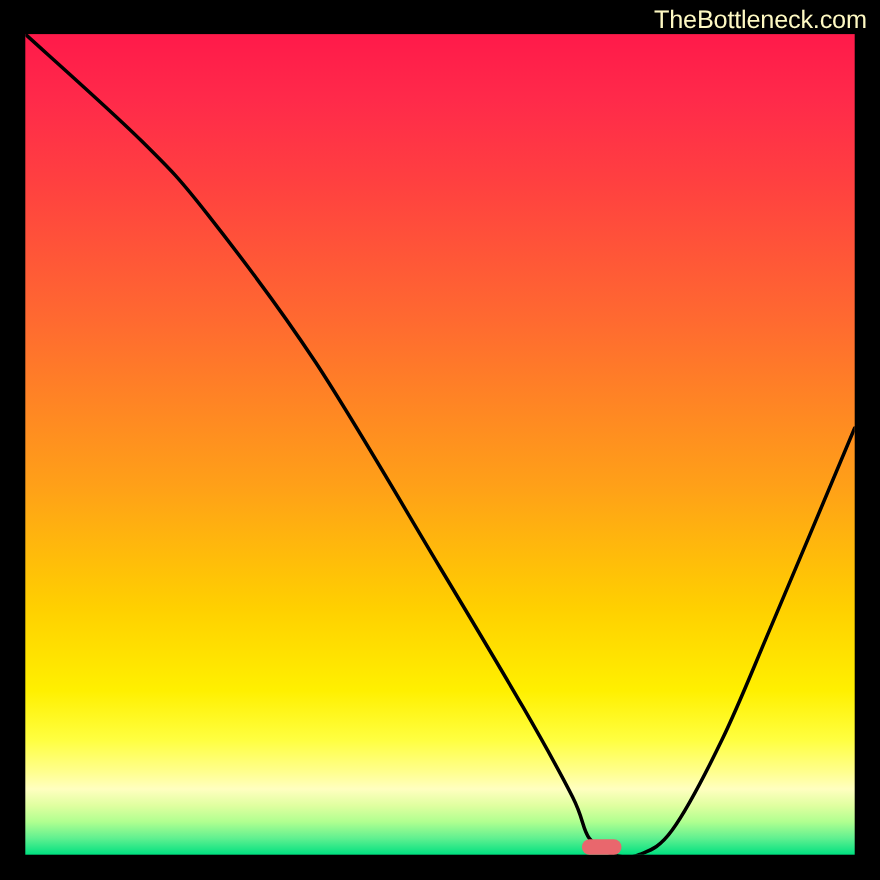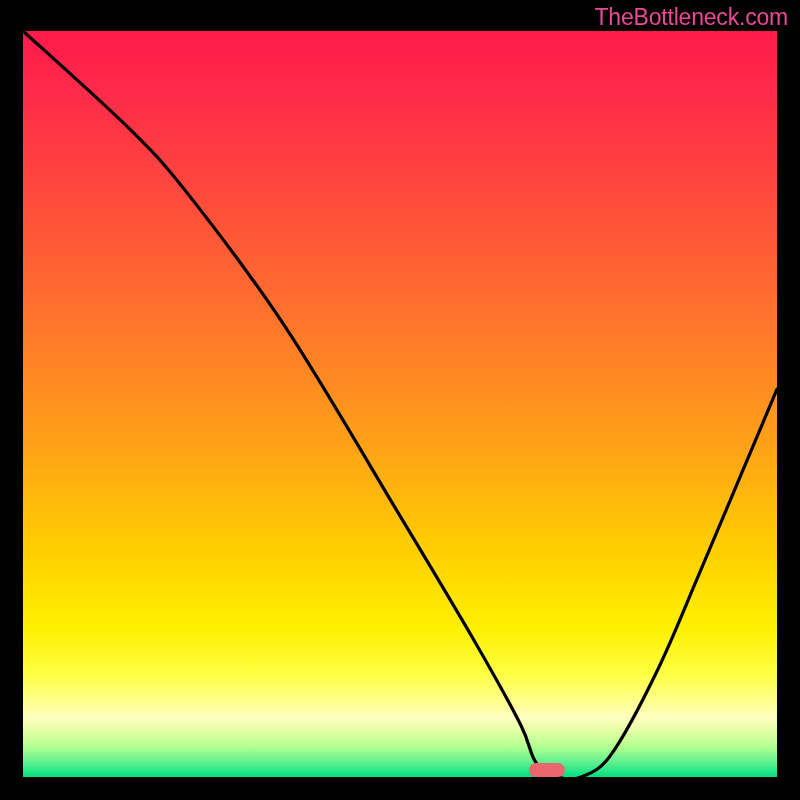--- a/index.html
+++ b/index.html
@@ -13,21 +13,21 @@
   }
   .container {
     position: relative;
     width: 800px;
     height: 800px;
   }
   .attribution {
     position: absolute;
     top: 4px;
     right: 12px;
-    color: #ec4899;
+    color: #fef9c3;
     font-size: 23px;
     font-weight: 500;
     letter-spacing: -0.2px;
     margin-left: 48px;
   }
   .plot-area {
     position: absolute;
     left: 23px;
     top: 31px;
     width: 754px;

